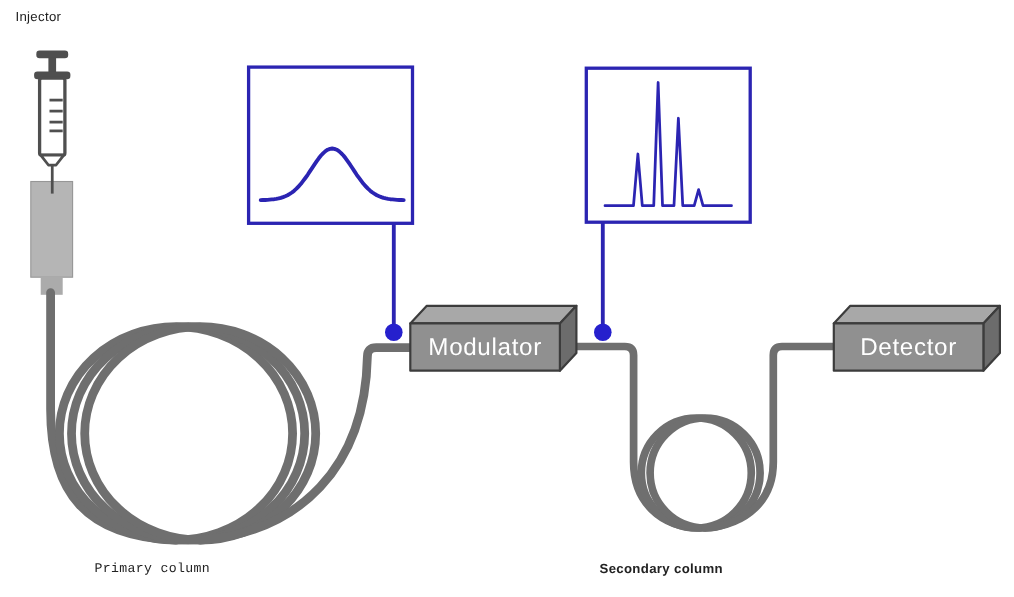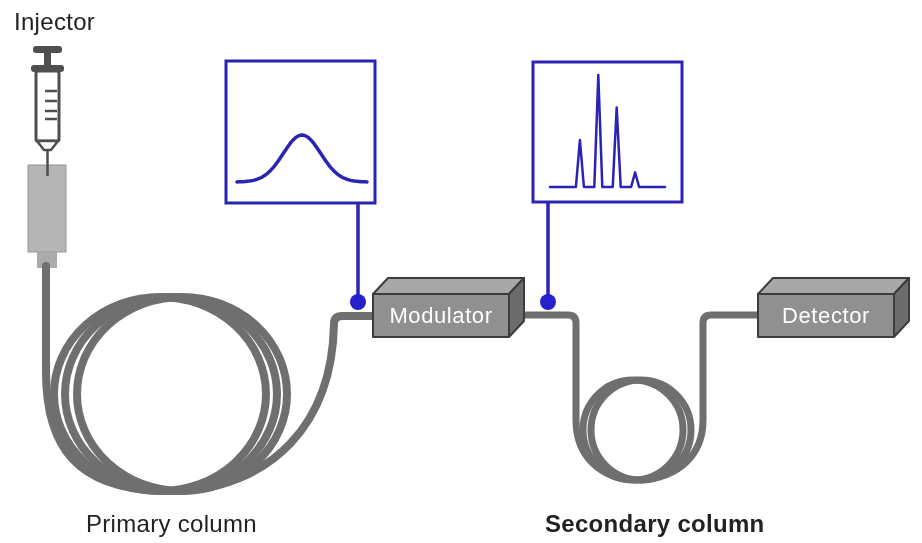--- a/index.html
+++ b/index.html
@@ -6,21 +6,21 @@
   .stage{
     position:relative;
     width:922px;height:543px;
     background:#fff;
     font-family:"Liberation Sans", sans-serif;
     overflow:hidden;
   }
   .label{
     position:absolute;
     color:var(--text,#222);
-    font-size:24px;
+    font-size:12px;
     letter-spacing:.3px;
     white-space:nowrap;
   }
   svg{position:absolute;left:0;top:0;}
   .tube{fill:none;stroke:var(--tube,#6f6f6f);stroke-width:8;stroke-linecap:round;}
   .tube-thin{fill:none;stroke:var(--tube,#6f6f6f);stroke-width:7;stroke-linecap:round;}
   .chart-box{fill:#ffffff;stroke:var(--blue,#2b24b2);stroke-width:3;}
   .blue-line{stroke:var(--blue,#2b24b2);stroke-width:3.5;}
   .curve{fill:none;stroke:var(--blue,#2b24b2);stroke-linecap:round;stroke-linejoin:round;}
   .dot{fill:var(--dot_blue,#2620cd);}
@@ -99,16 +99,16 @@
 
     <g>
       <line x1="548" y1="202" x2="548" y2="298" class="blue-line"></line>
       <circle cx="548" cy="302" r="8" class="dot"></circle>
       <rect x="533" y="62" width="149" height="140" class="chart-box"></rect>
       <path class="curve" style="stroke-width:2.5" d="M550,187 L575.9,187 L579.9,140.0 L583.9,187 L594.3,187 L598.3,75.0 L602.3,187 L612.7,187 L616.7,107.5 L620.7,187 L631.1,187 L635.1,172.4 L639.1,187 L665,187"></path>
     </g>
   </svg>
 
   <div class="label" style="left:14px;top:8px;">Injector</div>
-  <div class="label" style="left:86px;top:510px;">Primary column</div>
+  <div class="label" style="left:86px;top:510px;font-family:Liberation Mono, monospace;">Primary column</div>
   <div class="label" style="left:545px;top:510px;font-weight:bold;">Secondary column</div>
 
 </div>
 
 </body></html>

